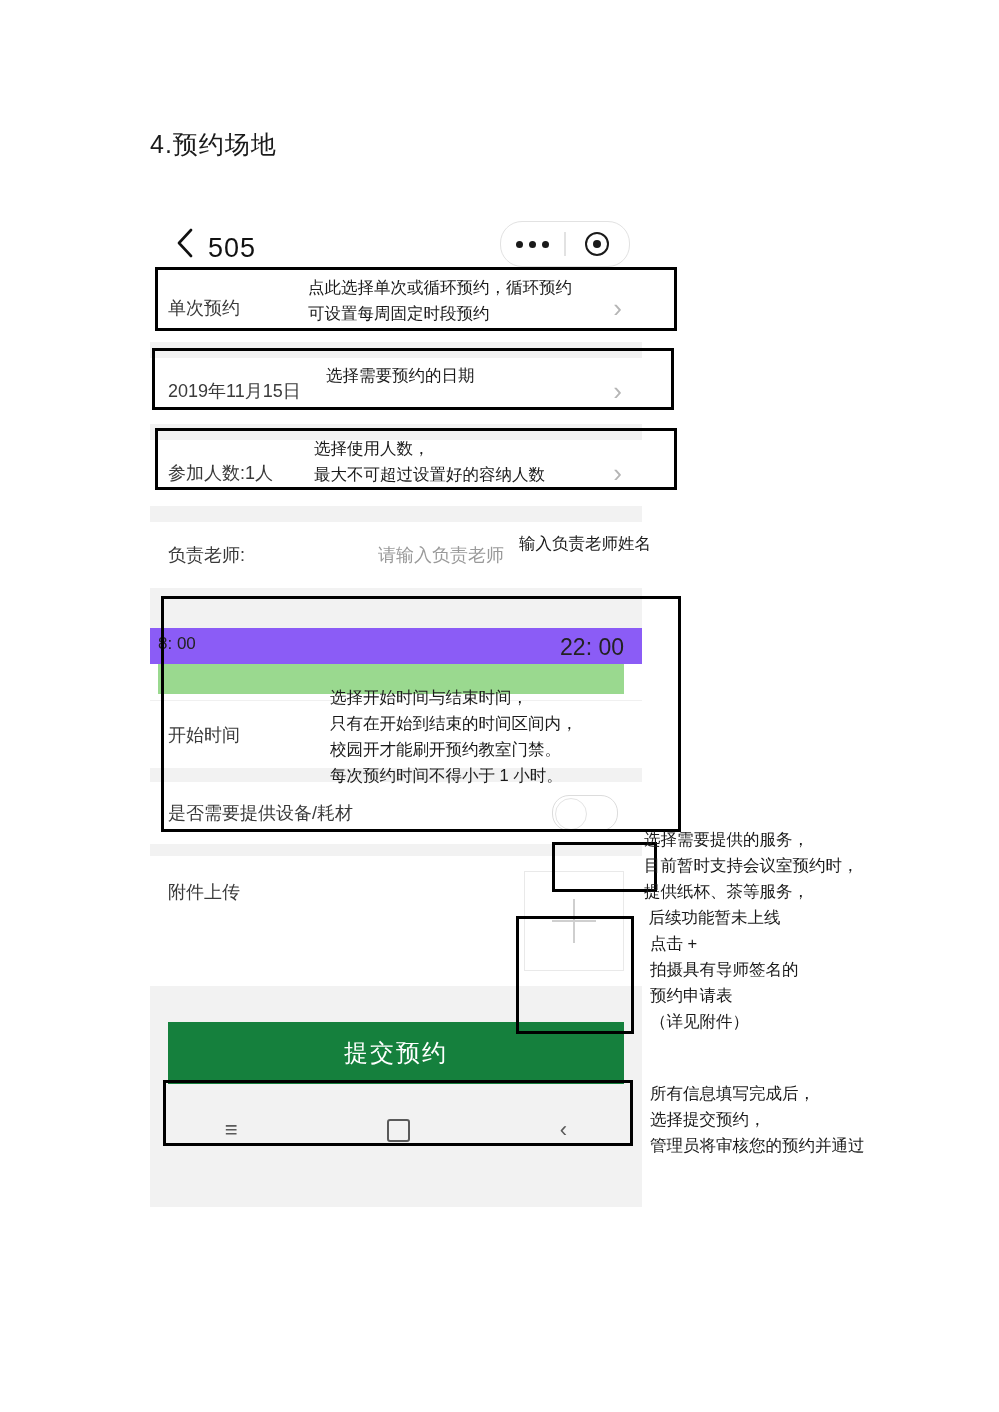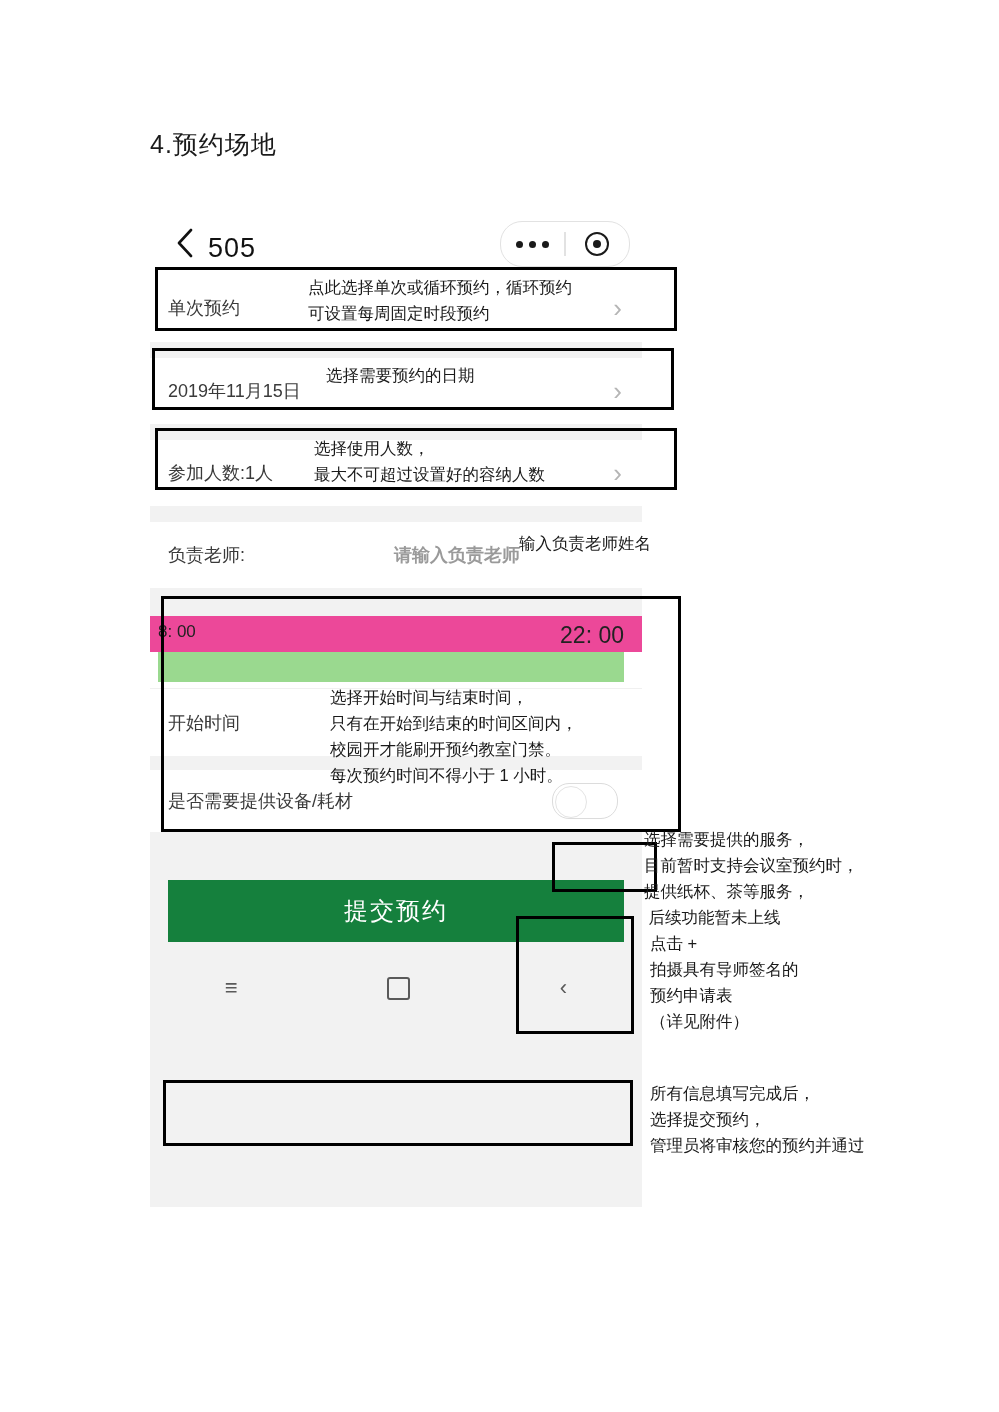--- a/index.html
+++ b/index.html
@@ -141,21 +141,22 @@
     position: absolute;
     border: 3px solid #000;
     box-sizing: border-box;
     pointer-events: none;
   }
 
   
   .slider-head {
     position: relative;
     height: 36px;
-    background: #ec4899;
+    background: #8b5cf6;
+    margin-top: 12px;
   }
   .slider-head .t-left {
     position: absolute; left: 8px; top: 6px;
     font-size: 17px; color: #222;
   }
   .slider-head .t-right {
     position: absolute; right: 18px; top: 6px;
     font-size: 23px; color: #222;
   }
   .slider-bar {
@@ -292,21 +293,21 @@
 
   <div class="row" style="height:66px;text-align:right;">
     <span class="label">参加人数:1人</span>
     <span class="chev" style="font-size:26px;">›</span>
   </div>
 
   <div class="gap" style="height:16px;"></div>
 
   <div class="row" style="height:66px;">
     <span class="label">负责老师:</span>
-    <span class="label" style="position:absolute;left:244px;color:#9a9a9a;font-weight:bold;">请输入负责老师</span>
+    <span class="label" style="position:absolute;left:228px;color:#9a9a9a;">请输入负责老师</span>
   </div>
 
   <div class="gap" style="height:28px;"></div>
 
   <div class="slider-head">
     <span class="t-left">8: 00</span>
     <span class="t-right">22: 00</span>
   </div>
   <div style="background:#fff;padding-bottom:6px;">
     <div class="slider-bar"></div>
@@ -321,20 +322,24 @@
 
   <div class="row" style="height:62px;">
     <span class="label">是否需要提供设备/耗材</span>
     <span class="toggle">
         <span class="knob"></span>
       </span>
   </div>
 
   <div class="gap" style="height:12px;"></div>
 
+  <div class="row" style="height:130px;">
+    <span class="label" style="align-self:flex-start;margin-top:24px;">附件上传</span>
+    <span class="upload-box"></span>
+  </div>
 
   <div class="gap" style="height:14px;"></div>
 
   <div class="submit-wrap">
     <button class="submit-btn">提交预约</button>
   </div>
 
   <div class="softkeys">
     <span>≡</span>
     <span class="sq"></span>

